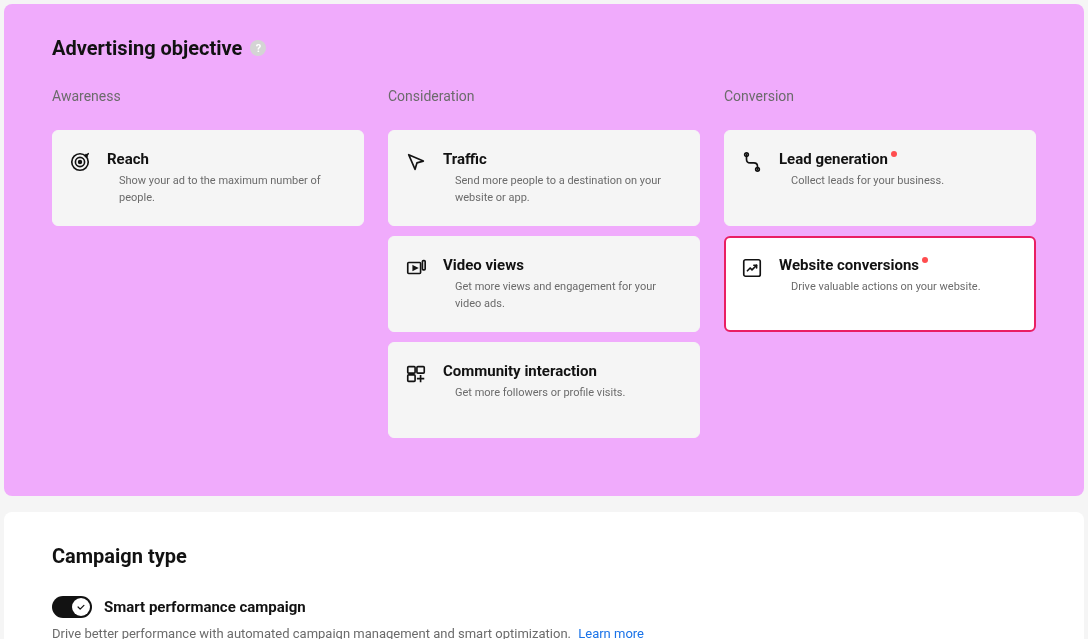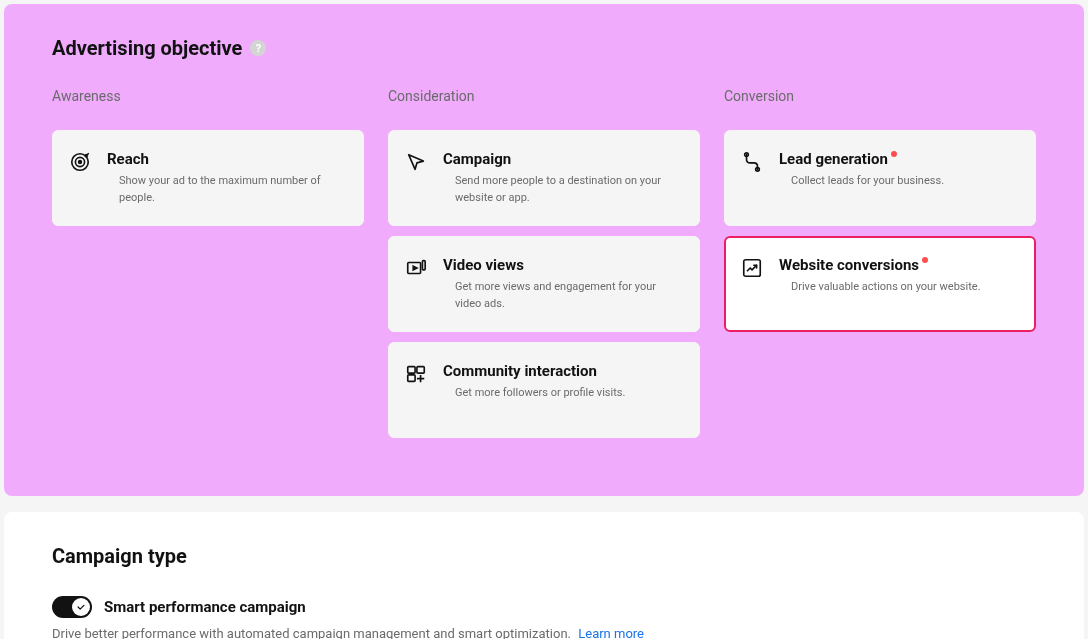--- a/index.html
+++ b/index.html
@@ -190,21 +190,21 @@
     <div>
       <div class="col-head">Consideration</div>
 
       <div class="card">
         <div class="card-icon">
           <svg viewBox="0 0 24 24" fill="none" stroke="currentColor" stroke-width="1.8" stroke-linejoin="round">
             <path d="M4 4 L20 11 L13 13 L11 20 Z"></path>
           </svg>
         </div>
         <div class="card-body">
-          <div class="card-title">Campaign</div>
+          <div class="card-title">Traffic</div>
           <div class="card-desc">Send more people to a destination on your website or app.</div>
         </div>
       </div>
 
       <div class="card">
         <div class="card-icon">
           <svg viewBox="0 0 24 24" fill="none" stroke="currentColor" stroke-width="1.8">
             <rect x="3" y="6" width="14" height="12" rx="1"></rect>
             <path d="M9 10 l4 2 l-4 2 z" fill="currentColor"></path>
             <rect x="19" y="4" width="3" height="10" rx="1"></rect>

